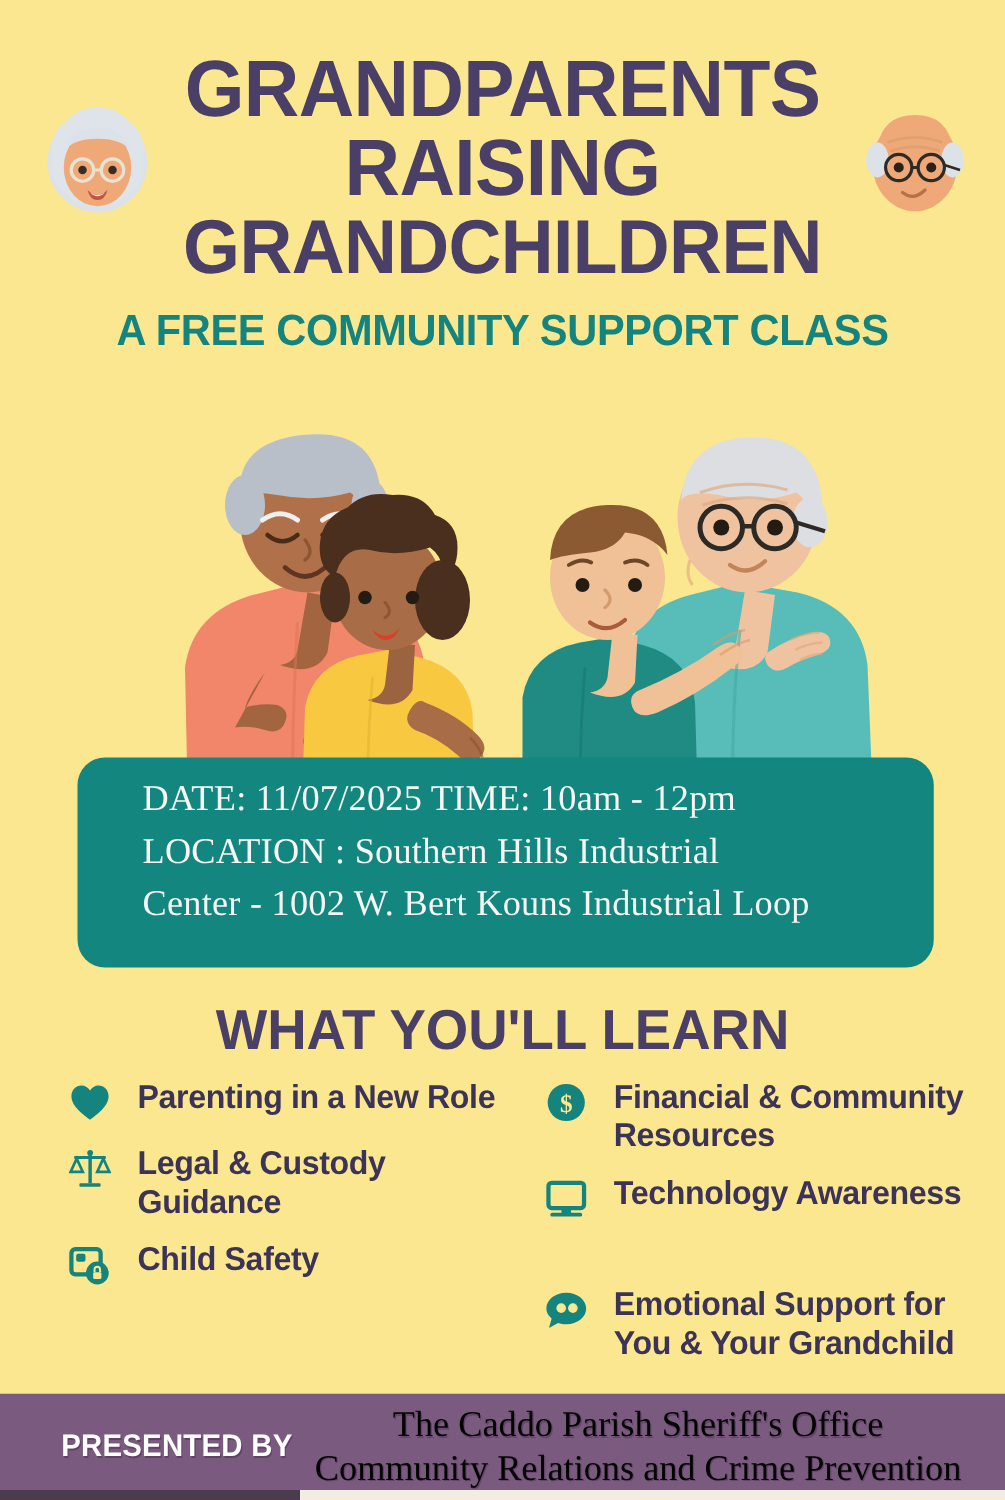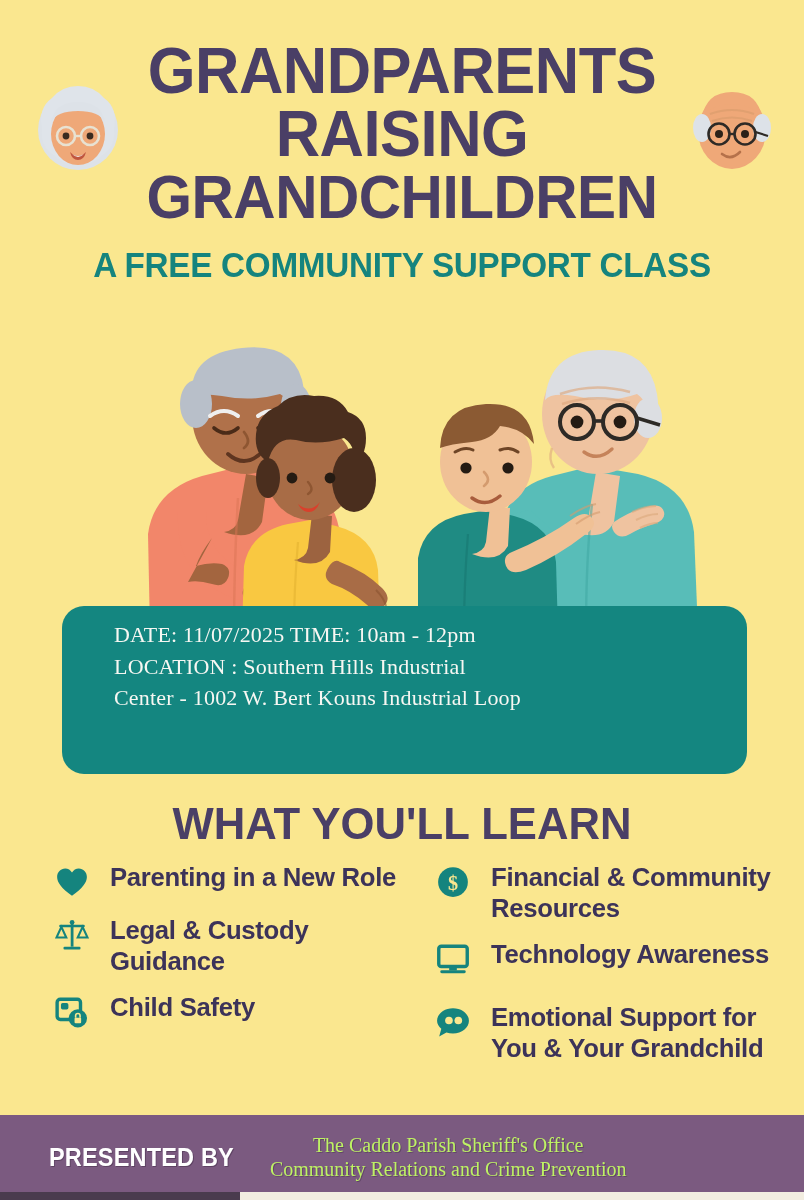--- a/index.html
+++ b/index.html
@@ -76,21 +76,21 @@
     top: 606px;
     width: 685px;
     height: 168px;
     background: #148680;
     border-radius: 22px;
     box-sizing: border-box;
     padding: 13px 0 0 52px;
   }
   .info-line {
     font-family: "Liberation Serif", serif;
-    font-size: 22px;
+    font-size: 29px;
     line-height: 1.44;
     color: #F7F7F2;
     white-space: nowrap;
     letter-spacing: 0.2px;
   }
 
   
   .learn-heading {
     position: absolute;
     left: 0;
@@ -160,26 +160,26 @@
     font-family: "Liberation Sans", sans-serif;
     font-weight: bold;
     font-size: 25px;
     color: #FFFFFF;
     letter-spacing: 0.2px;
     transform: scaleX(0.94);
     white-space: nowrap;
     text-shadow: 1px 1px 0 rgba(60,40,65,0.45);
   }
   .footer-org {
-    margin-left: 30px;
+    margin-left: 12px;
     text-align: center;
     font-family: "Liberation Serif", serif;
-    font-size: 20px;
+    font-size: 29px;
     line-height: 1.18;
-    color: #bef264;
+    color: #000000;
     text-shadow: 1px 1px 0 rgba(60,40,65,0.4);
     white-space: nowrap;
   }
   .footer-strip {
     position: absolute;
     left: 0;
     bottom: 0;
     width: 804px;
     height: 8px;
     background: #F2EDE0;
@@ -372,21 +372,21 @@
 
       <div class="learn-item" style="margin-top:10px;">
         <svg class="learn-icon" viewBox="0 0 32 32">
           <rect x="2.6" y="4" width="26.8" height="19" rx="2.4" fill="none" stroke="#15847E" stroke-width="3.2"></rect>
           <rect x="12.4" y="23" width="7.2" height="3.8" fill="#15847E"></rect>
           <rect x="4" y="26.6" width="24" height="2.8" rx="1.4" fill="#15847E"></rect>
         </svg>
         <div class="learn-text">Technology Awareness</div>
       </div>
 
-      <div class="learn-item" style="margin-top:26px;">
+      <div class="learn-item" style="margin-top:52px;">
         <svg class="learn-icon" viewBox="0 0 32 32">
           <path d="M16 3 C24.3 3 31 8.3 31 14.9 C31 21.5 24.3 26.8 16 26.8 C13.8 26.8 11.7 26.4 9.8 25.8 L3 29.6 L5 22.4 C2.5 20.3 1 17.8 1 14.9 C1 8.3 7.7 3 16 3 Z" fill="#15847E"></path>
           <circle cx="12.2" cy="14.6" r="3.6" fill="#FAE78F"></circle>
           <circle cx="21" cy="14.6" r="3.6" fill="#FAE78F"></circle>
         </svg>
         <div class="learn-text">Emotional Support for You &amp; Your Grandchild</div>
       </div>
 
     </div>
   </div>

